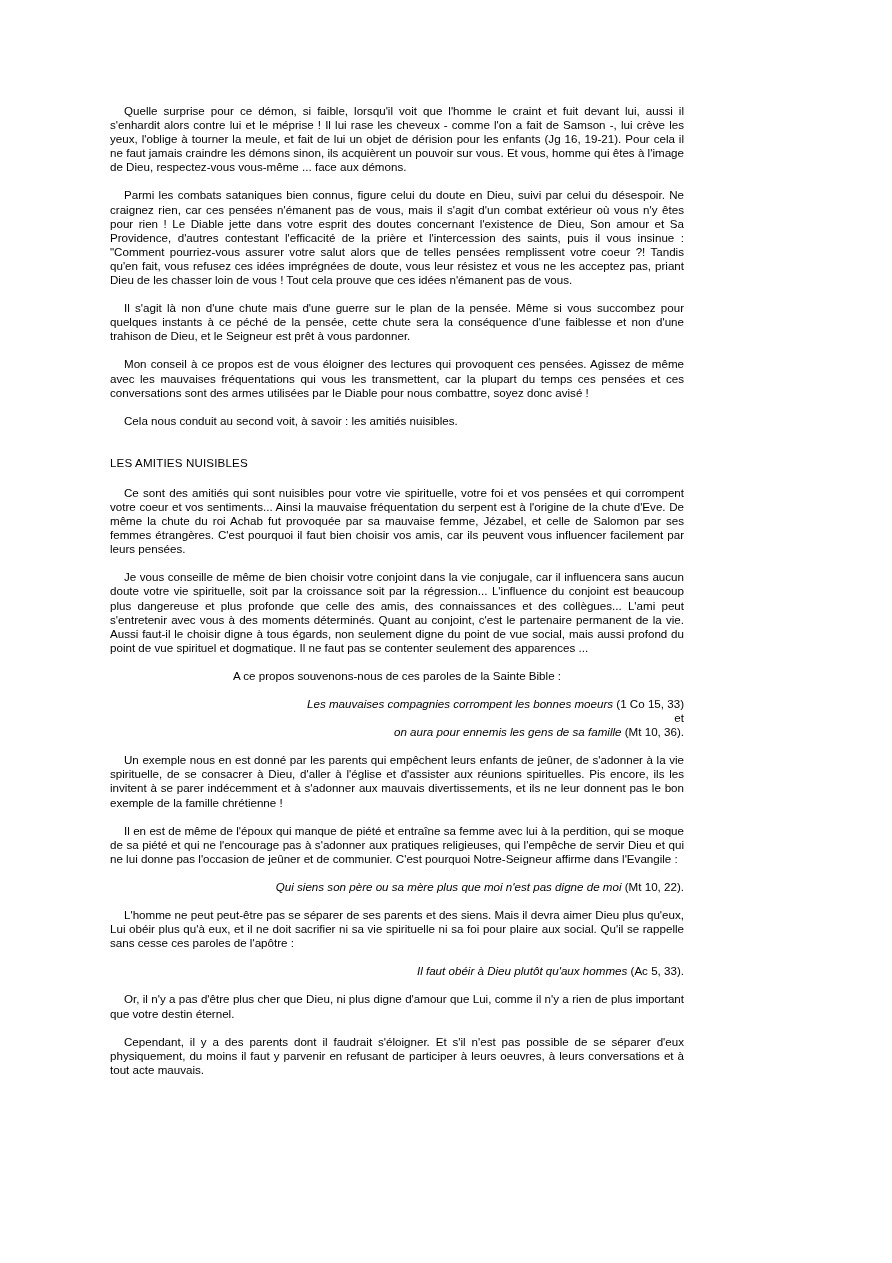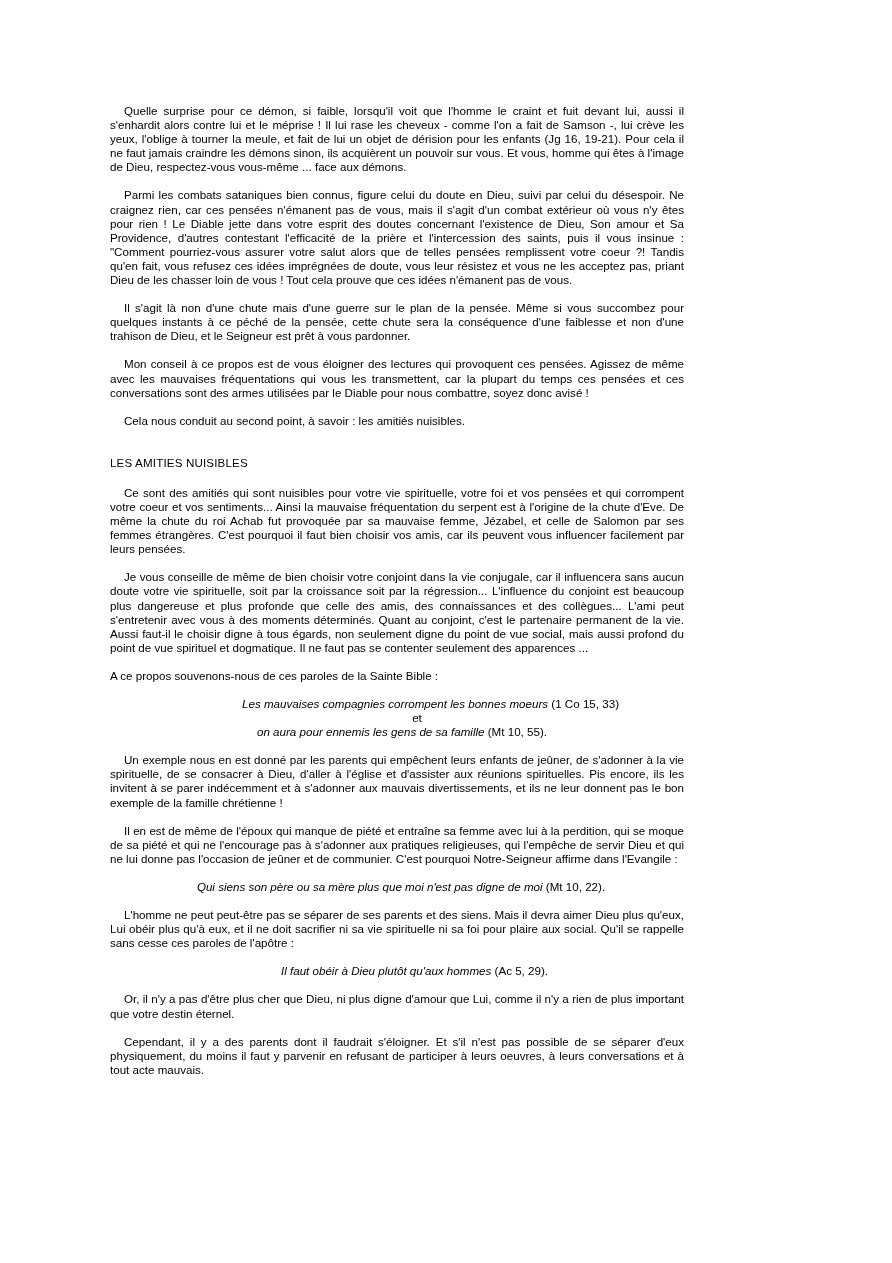--- a/index.html
+++ b/index.html
@@ -25,40 +25,40 @@
   p.para {
     font-size: 11.6px;
     line-height: 14.1px;
     text-align: justify;
     margin: 0 0 14px 0;
     text-indent: 14px;
   }
   p.para-noindent {
     font-size: 11.6px;
     line-height: 14.1px;
-    text-align: left;
+    text-align: center;
     margin: 0 0 14px 0;
     text-indent: 0;
   }
   h2.section-heading {
     font-size: 11.6px;
     line-height: 14.1px;
     font-weight: normal;
     margin: 0 0 16px 0;
     text-indent: 0;
     letter-spacing: 0.15px;
   }
   .spacer-sm { height: 14px; }
   .quote-block {
     margin: 0 0 14px 0;
   }
   .quote-line {
     font-size: 11.6px;
     line-height: 14.1px;
-    text-align: center;
+    text-align: right;
     margin: 0;
     white-space: nowrap;
   }
   .q-indent-deep   { padding-left: 67px; }
   .q-indent-mid    { padding-left: 40px; }
   .q-indent-small  { padding-left: 10px; }
   .q-indent-quote  { padding-left: 8px; }
   .q-indent-apostle{ padding-left: 35px; }
   em.scripture {
     font-style: italic;
@@ -73,49 +73,49 @@
 <div class="page">
 
   <p class="para">Quelle surprise pour ce démon, si faible, lorsqu'il voit que l'homme le craint et fuit devant lui, aussi il s'enhardit alors contre lui et le méprise !  Il lui rase les cheveux - comme l'on a fait de Samson -, lui crève les yeux, l'oblige à tourner la meule, et fait de lui un objet de dérision pour les enfants (Jg 16, 19-21).  Pour cela il ne faut jamais craindre les démons sinon, ils acquièrent un pouvoir sur vous. Et vous, homme qui êtes à l'image de Dieu, respectez-vous vous-même ... face aux démons.</p>
 
   <p class="para">Parmi les combats sataniques bien connus, figure celui du doute en Dieu, suivi par celui du désespoir. Ne craignez rien, car ces pensées n'émanent pas de vous, mais il s'agit d'un combat extérieur où vous n'y êtes pour rien ! Le Diable jette dans votre esprit des doutes concernant l'existence de Dieu, Son amour et Sa Providence, d'autres contestant l'efficacité de la prière et l'intercession des saints, puis il vous insinue : "Comment pourriez-vous assurer votre salut alors que de telles pensées remplissent votre coeur ?! Tandis qu'en fait, vous refusez ces idées imprégnées de doute, vous leur résistez et vous ne les acceptez pas, priant Dieu de les chasser loin de vous ! Tout cela prouve que ces idées n'émanent pas de vous.</p>
 
   <p class="para">Il s'agit là non d'une chute mais d'une guerre sur le plan de la pensée. Même si vous succombez pour quelques instants à ce péché de la pensée, cette chute sera la conséquence d'une faiblesse et non d'une trahison de Dieu, et le Seigneur est prêt à vous pardonner.</p>
 
   <p class="para">Mon conseil à ce propos est de vous éloigner des lectures qui provoquent ces pensées. Agissez de même avec les mauvaises fréquentations qui vous les transmettent, car la plupart du temps ces pensées et ces conversations sont des armes utilisées par le Diable pour nous combattre, soyez donc avisé !</p>
 
-  <p class="para">Cela nous conduit au second point, à savoir : les amitiés nuisibles.</p>
+  <p class="para">Cela nous conduit au second voit, à savoir : les amitiés nuisibles.</p>
 
   <div class="spacer-sm"></div>
 
   <h2 class="section-heading">LES AMITIES NUISIBLES</h2>
 
   <p class="para">Ce sont des amitiés qui sont nuisibles pour votre vie spirituelle, votre foi et vos pensées et qui corrompent votre coeur et vos sentiments...  Ainsi la mauvaise fréquentation du serpent est à l'origine de la chute d'Eve. De même la chute du roi Achab fut provoquée par sa mauvaise femme, Jézabel, et celle de Salomon par ses femmes étrangères. C'est pourquoi il faut bien choisir vos amis, car ils peuvent vous influencer facilement par leurs pensées.</p>
 
   <p class="para">Je vous conseille de même de bien choisir votre conjoint dans la vie conjugale, car il influencera sans aucun doute votre vie spirituelle, soit par la croissance soit par la régression... L'influence du conjoint est beaucoup plus dangereuse et plus profonde que celle des amis, des connaissances et des collègues... L'ami peut s'entretenir avec vous à des moments déterminés. Quant au conjoint, c'est le partenaire permanent de la vie. Aussi faut-il le choisir digne à tous égards, non seulement digne du point de vue social, mais aussi profond du point de vue spirituel et dogmatique. Il ne faut pas se contenter seulement des apparences ...</p>
 
   <p class="para-noindent">A ce propos souvenons-nous de ces paroles de la Sainte Bible :</p>
 
   <div class="quote-block">
     <p class="quote-line q-indent-deep"><em class="scripture">Les mauvaises compagnies corrompent les bonnes moeurs</em><span class="ref"> (1 Co 15, 33)</span></p>
     <p class="quote-line q-indent-mid">et</p>
-    <p class="quote-line q-indent-small"><em class="scripture">on aura pour ennemis les gens de sa famille</em><span class="ref">  (Mt 10, 55).</span></p>
+    <p class="quote-line q-indent-small"><em class="scripture">on aura pour ennemis les gens de sa famille</em><span class="ref">  (Mt 10, 36).</span></p>
   </div>
 
   <p class="para">Un exemple nous en est donné par les parents qui empêchent leurs enfants de jeûner, de s'adonner à la vie spirituelle, de se consacrer à Dieu, d'aller à l'église et d'assister aux réunions spirituelles. Pis encore, ils les invitent à se parer indécemment et à s'adonner aux mauvais divertissements, et ils ne leur donnent pas le bon exemple de la famille chrétienne !</p>
 
   <p class="para">Il en est de même de l'époux qui manque de piété et entraîne sa femme avec lui à la perdition, qui se moque de sa piété et qui ne l'encourage pas à s'adonner aux pratiques religieuses, qui l'empêche de servir Dieu et qui ne lui donne pas l'occasion de jeûner et de communier. C'est pourquoi Notre-Seigneur affirme dans l'Evangile :</p>
 
   <div class="quote-block">
     <p class="quote-line q-indent-quote"><em class="scripture">Qui siens son père ou sa mère plus que moi n'est pas digne de moi</em><span class="ref"> (Mt 10, 22).</span></p>
   </div>
 
   <p class="para">L'homme ne peut peut-être pas se séparer de ses parents et des siens. Mais il devra aimer Dieu plus qu'eux, Lui obéir plus qu'à eux, et il ne doit sacrifier ni sa vie spirituelle ni sa foi pour plaire aux social. Qu'il se rappelle sans cesse ces paroles de l'apôtre :</p>
 
   <div class="quote-block">
-    <p class="quote-line q-indent-apostle"><em class="scripture">Il faut obéir à Dieu plutôt qu'aux hommes</em><span class="ref"> (Ac 5, 29).</span></p>
+    <p class="quote-line q-indent-apostle"><em class="scripture">Il faut obéir à Dieu plutôt qu'aux hommes</em><span class="ref"> (Ac 5, 33).</span></p>
   </div>
 
   <p class="para">Or, il n'y a pas d'être plus cher que Dieu, ni plus digne d'amour que Lui, comme il n'y a rien de plus important que votre destin éternel.</p>
 
   <p class="para">Cependant, il y a des parents dont il faudrait s'éloigner. Et s'il n'est pas possible de se séparer d'eux physiquement, du moins il faut y parvenir en refusant de participer à leurs oeuvres, à leurs conversations et à tout acte mauvais.</p>
 
 </div>
 
 </body></html>

